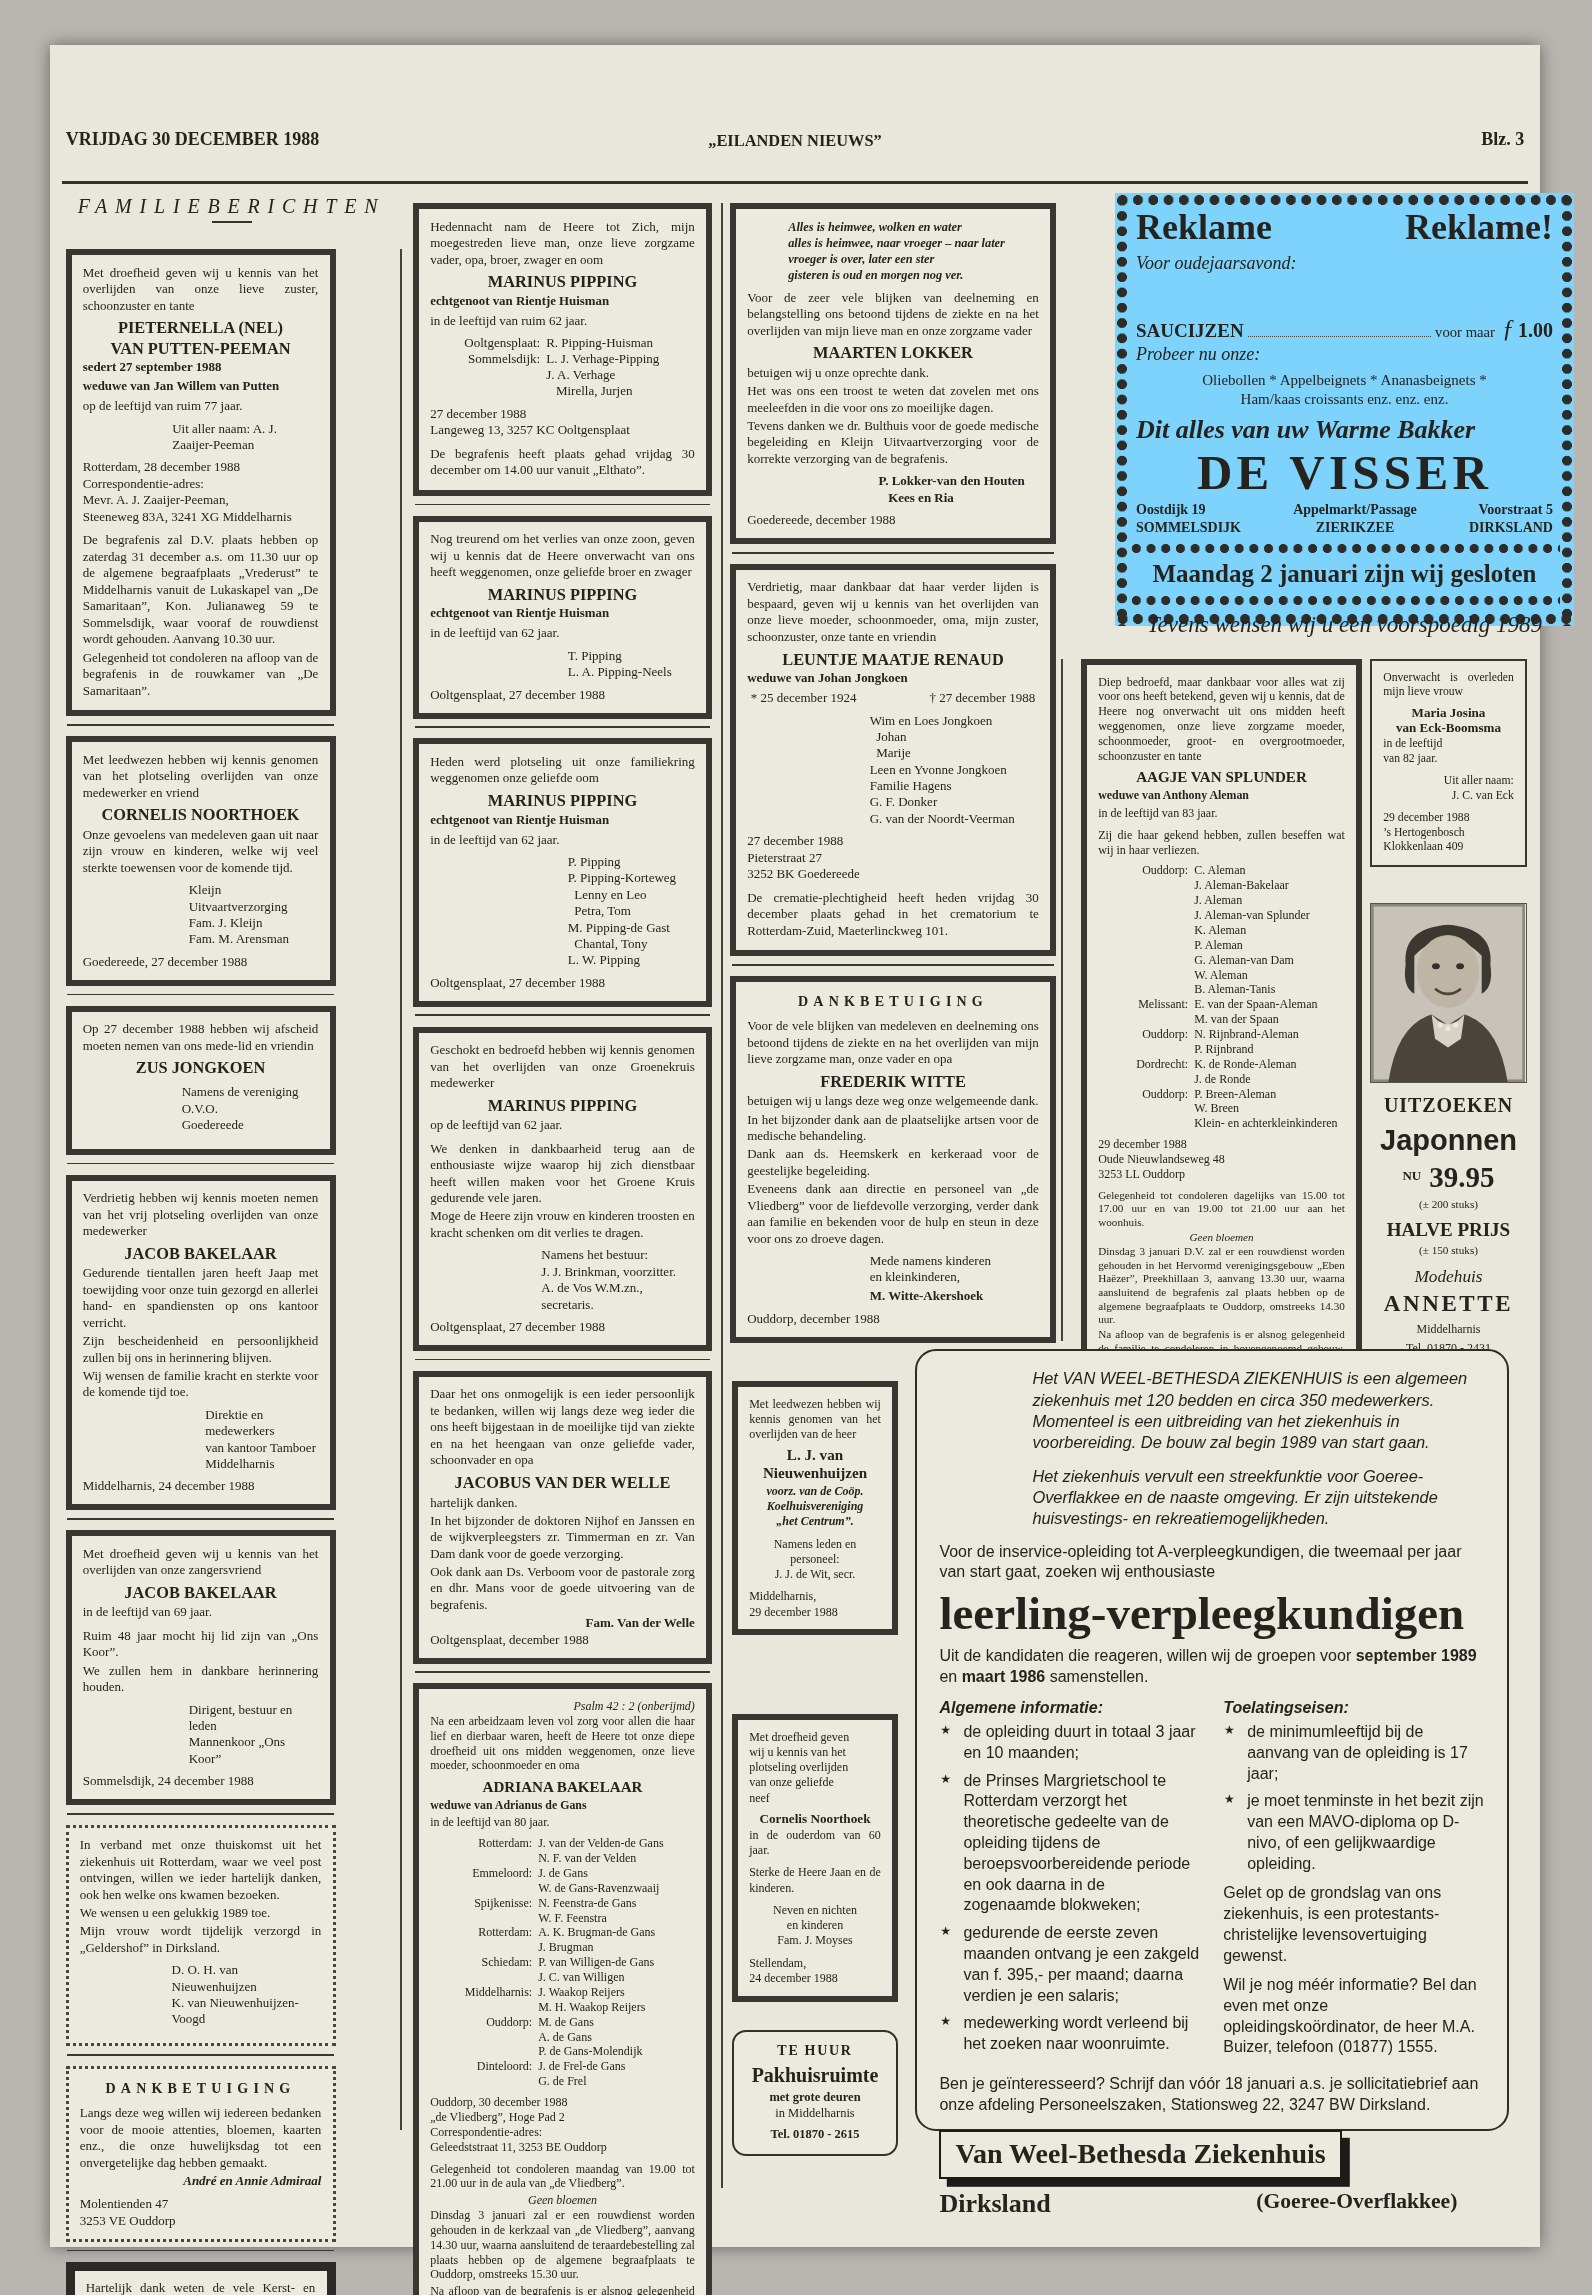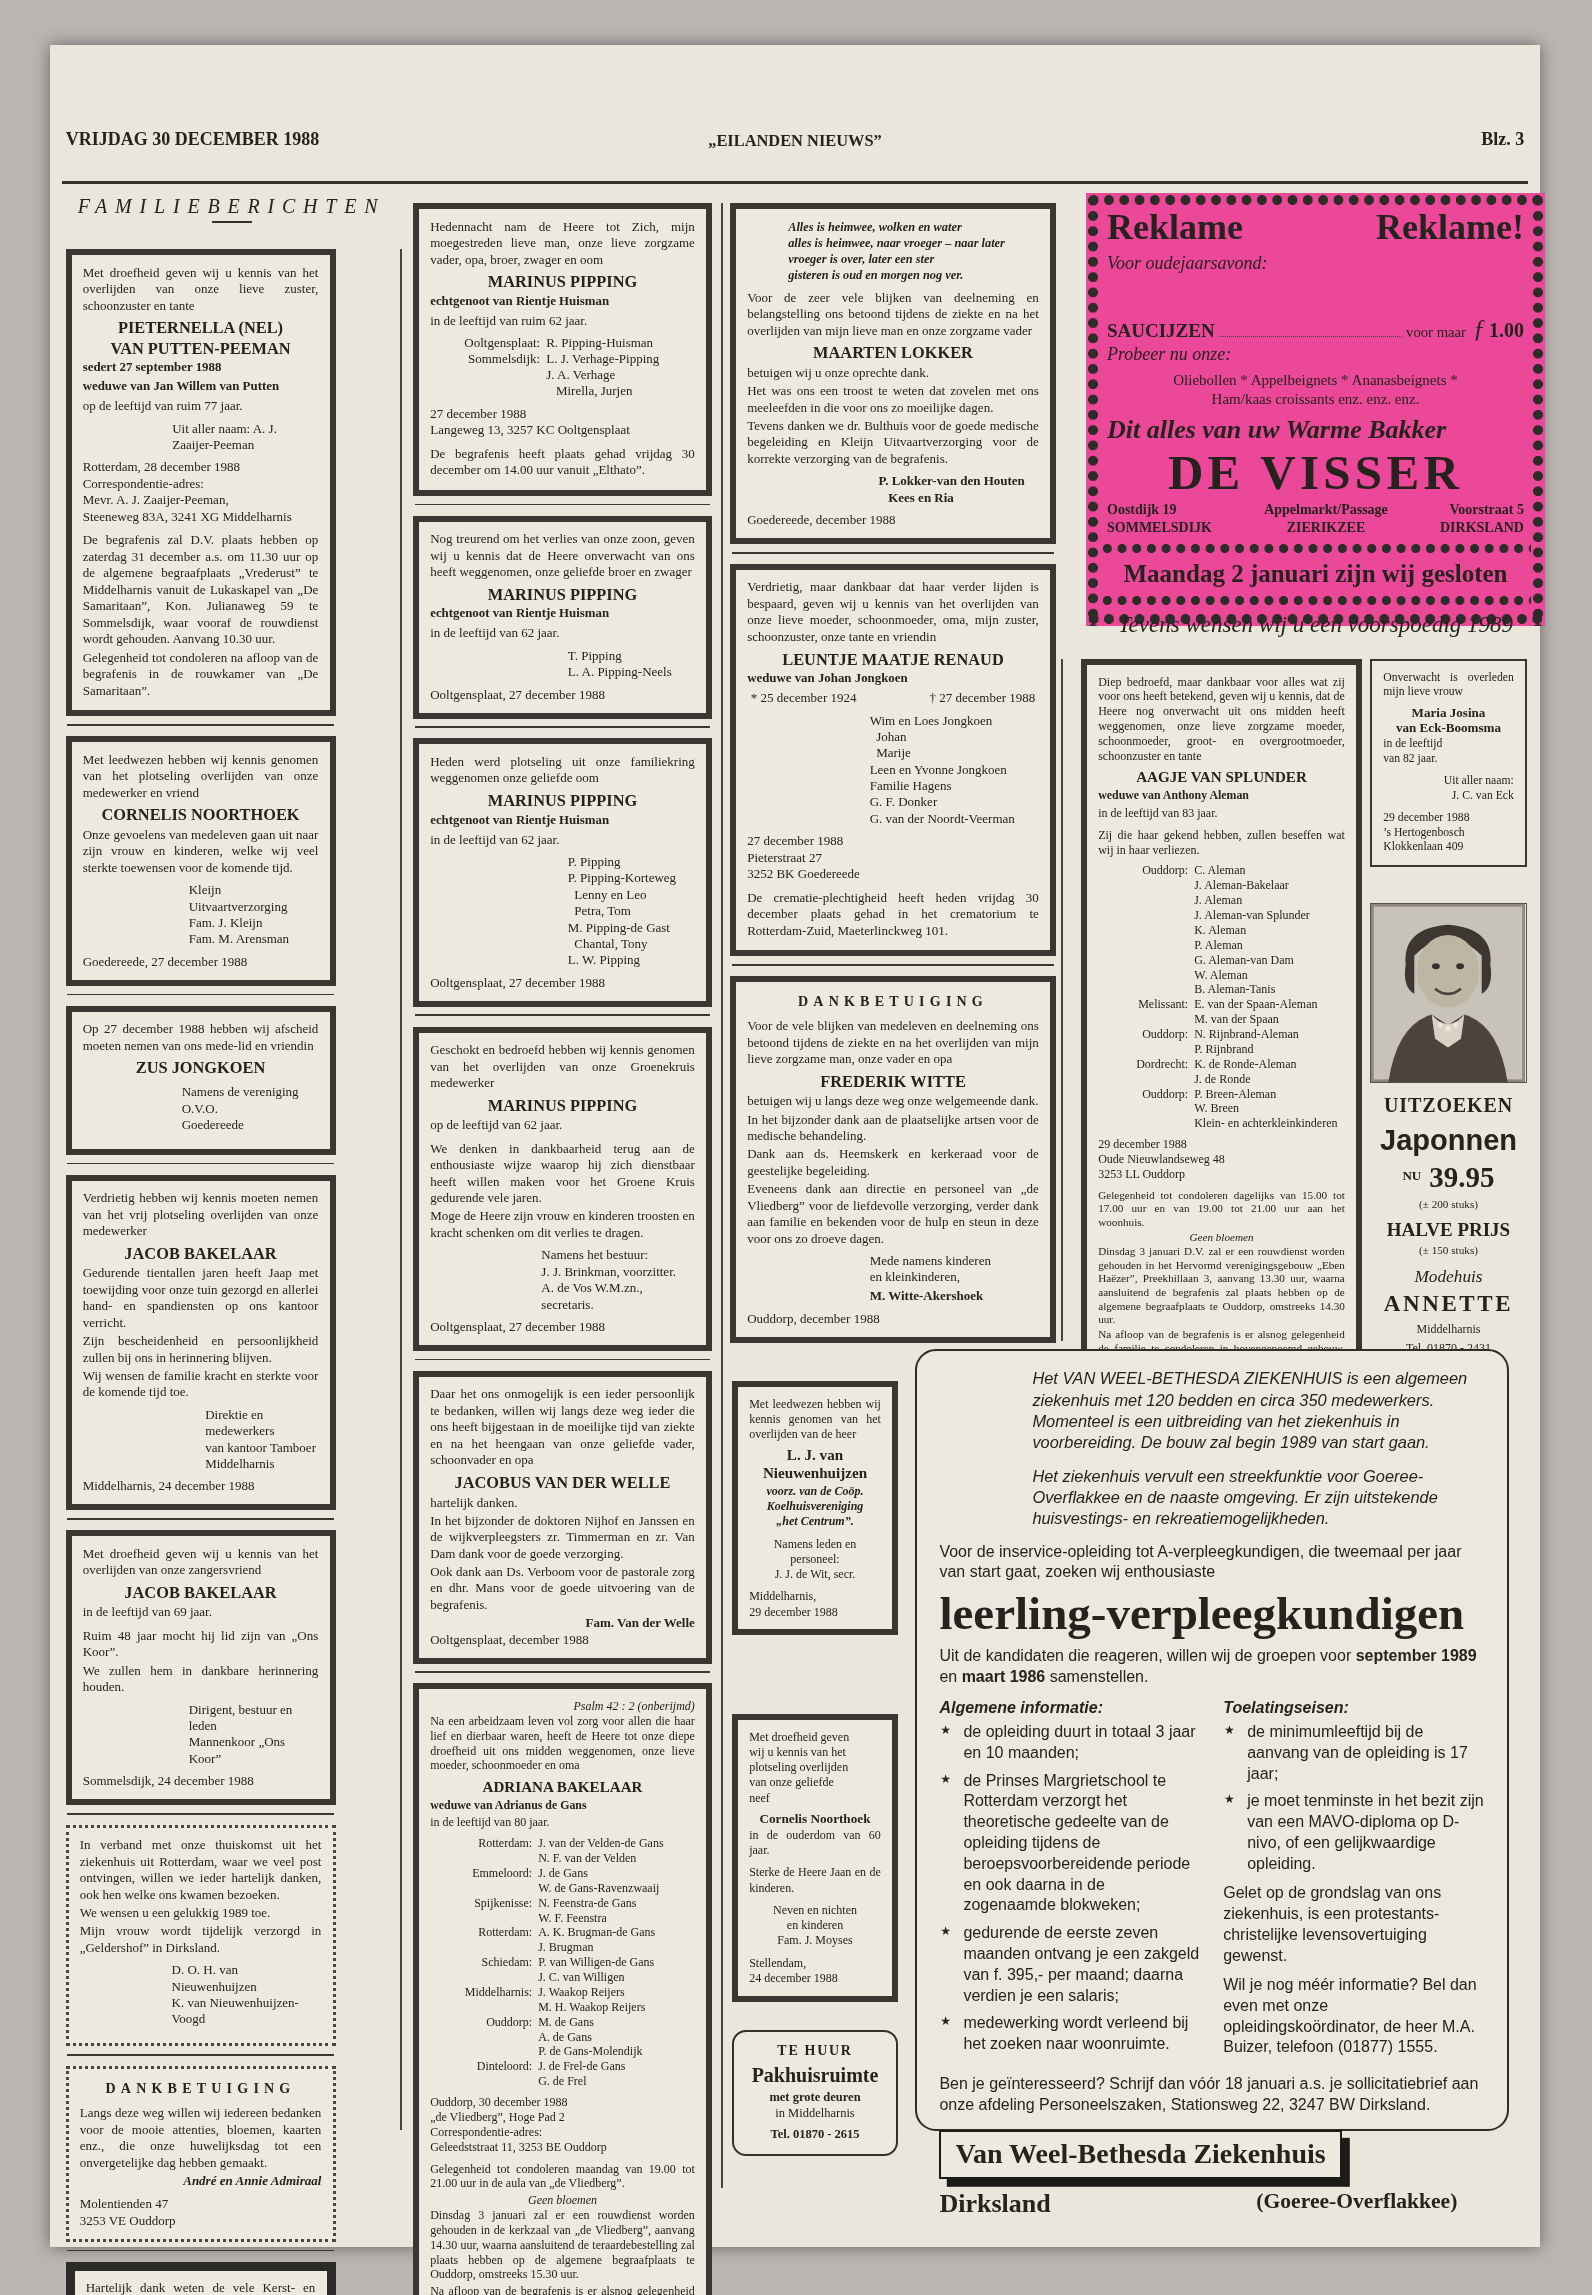--- a/index.html
+++ b/index.html
@@ -47,21 +47,21 @@
   .names>div{display:flex;line-height:1.24;}
   .lst-a{flex:0 0 var(--aw,108px);text-align:right;padding-right:6px;white-space:pre;}
   .lst-b{white-space:pre;}
   .signs{padding-left:50%;margin:6px 0;}
   .signs>div{line-height:1.26;white-space:pre-wrap;}
   .s38{padding-left:38%;} .s42{padding-left:42%;} .s45{padding-left:45%;} .s52{padding-left:52%;}
   .dates{display:flex;justify-content:space-between;margin:1.7px 3.5px 5.2px;}
   .poem{font-style:italic;font-weight:bold;font-size:.95em;padding-left:41px;margin-bottom:7px;line-height:1.3;}
   .bigname{font-weight:bold;text-align:center;font-size:26px;margin:8.6px 0 7px;}
   
-  #reklame{position:absolute;left:1036px;top:148px;width:459px;height:433px;background:#ec4899;}
+  #reklame{position:absolute;left:1065px;top:148px;width:459px;height:433px;background:#7dd3fc;}
   .dots-h{position:absolute;left:0;right:0;height:14px;
      background-image:radial-gradient(circle,#2e2c28 4.7px,rgba(0,0,0,0) 5.2px);background-size:15.3px 14px;}
   .dots-v{position:absolute;top:0;bottom:0;width:14px;
      background-image:radial-gradient(circle,#2e2c28 4.7px,rgba(0,0,0,0) 5.2px);background-size:14px 15.3px;}
   .rk-in{position:absolute;left:21px;right:21px;top:15.5px;}
   .rk-head{display:flex;justify-content:space-between;font-weight:bold;font-size:36px;line-height:1;}
   .rk-it{font-style:italic;font-size:18px;margin-top:8.6px;}
   .rk-sauc{display:flex;align-items:baseline;margin-top:1.7px;}
   .rk-prod{font-weight:bold;font-size:19px;}
   .rk-leader{flex:1;border-bottom:1.7px dotted #4a463f;margin:0 4.3px 4.3px;}

